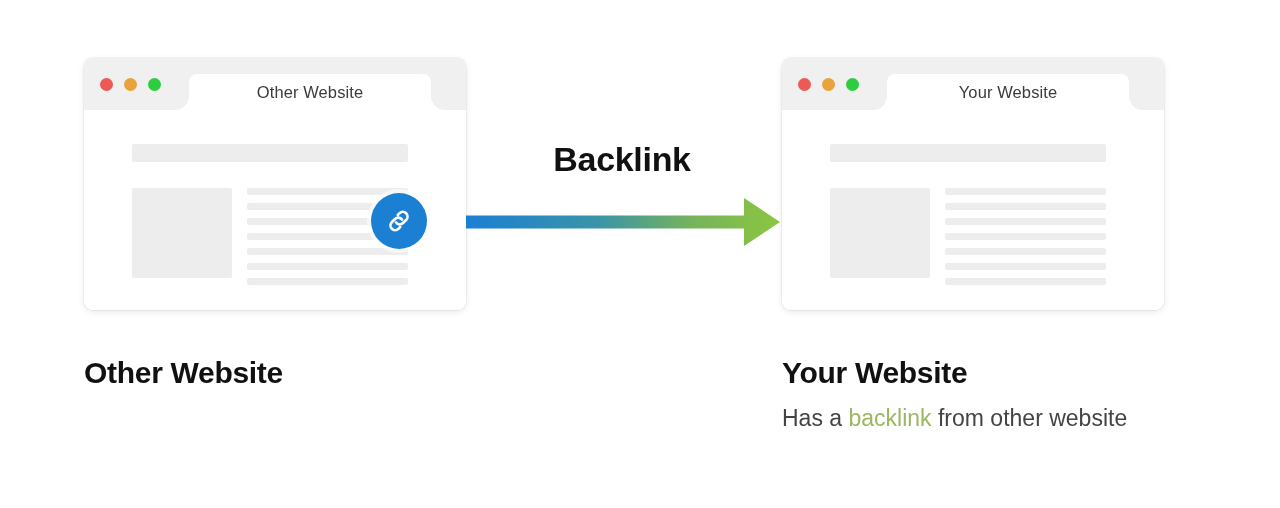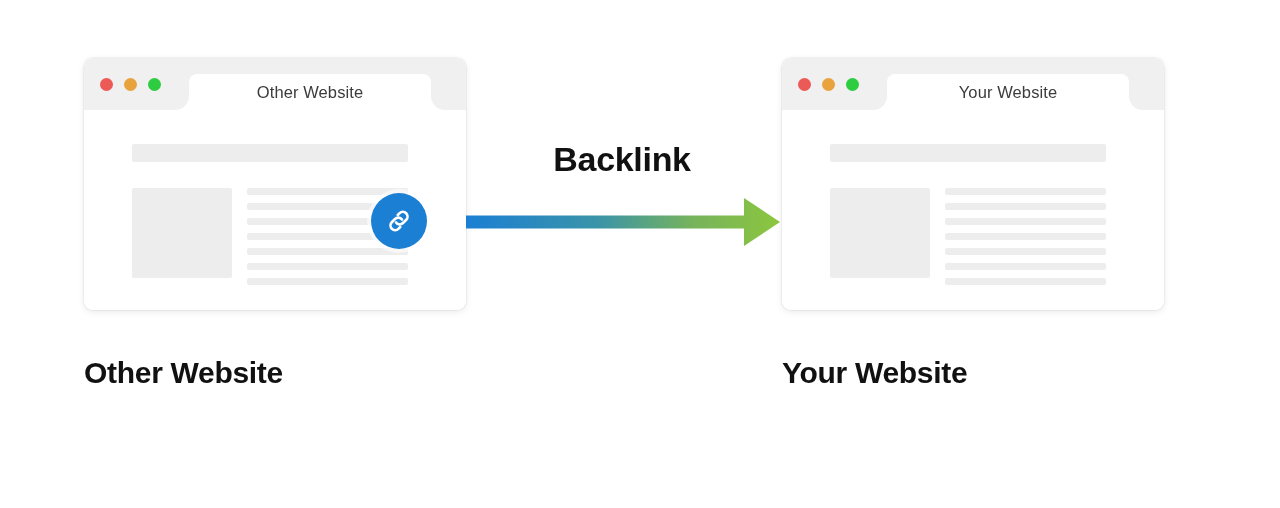--- a/index.html
+++ b/index.html
@@ -297,15 +297,18 @@
       </div>
     </div>
   </div>
 
   <div class="caption-block left">
     <p class="caption-title">Other Website</p>
   </div>
 
   <div class="caption-block right">
     <p class="caption-title">Your Website</p>
+    <p class="caption-sub">
+      <span>Has a </span><span class="hl-green">backlink</span><span> from other website</span>
+    </p>
   </div>
 
 </div>
 
 </body></html>

